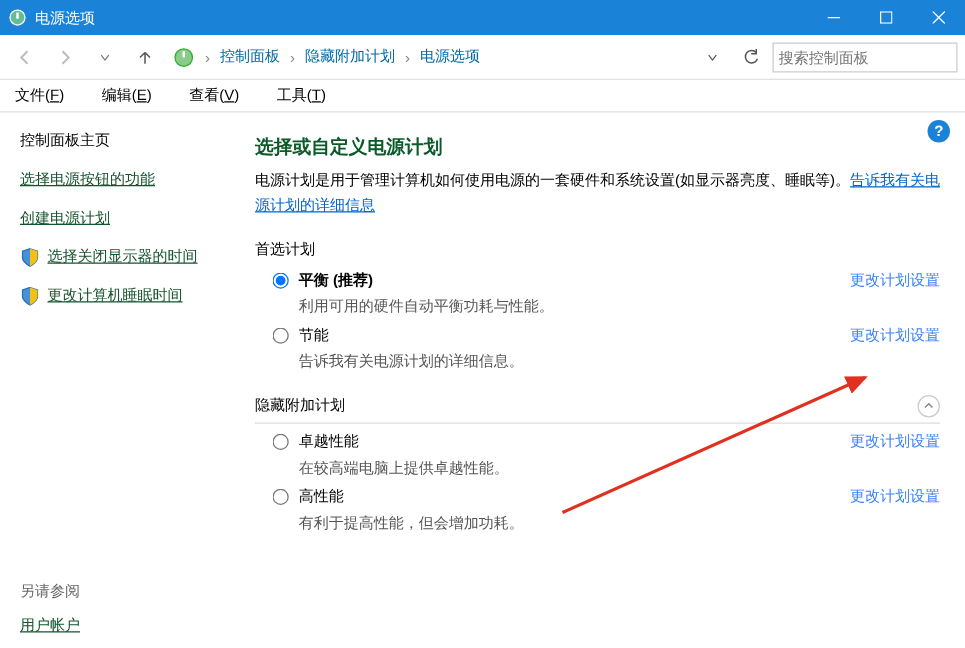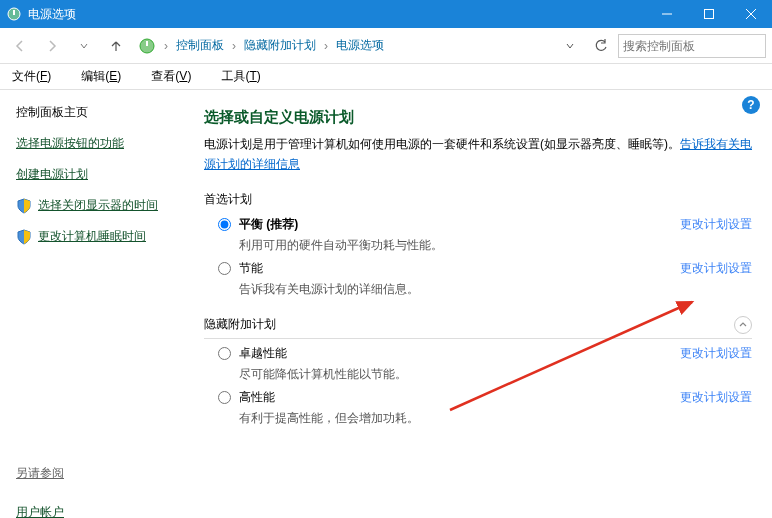--- a/index.html
+++ b/index.html
@@ -25,21 +25,21 @@
 .menubar { height: 26px; display: flex; align-items: center; padding: 0 6px; gap: 18px; border-bottom: 1px solid #e0e0e0; }
 .menubar .mitem { padding: 3px 6px; }
 .menubar .mitem .ul { text-decoration: underline; }
 
 .body { display: flex; height: calc(518px - 28px - 36px - 26px); position: relative; }
 .sidebar { width: 200px; padding: 14px 16px; }
 .sidebar .hpitem { color: #000; margin-bottom: 14px; }
 .sidebar .sitem { color: #14532d; margin-bottom: 14px; cursor: pointer; text-decoration: underline; }
 .sidebar .sitem-row { display: flex; align-items: center; gap: 6px; margin-bottom: 14px; }
 .sidebar .sitem-row .sicon { width: 16px; height: 16px; flex-shrink: 0; }
-.sidebar .seealso-h { color: #666; margin-top: 220px; margin-bottom: 22px; text-decoration: underline; }
+.sidebar .seealso-h { color: #666; margin-top: 220px; margin-bottom: 10px; }
 
 .content { flex: 1; padding: 18px 20px 18px 4px; position: relative; }
 .help-icon { position: absolute; top: 6px; right: 12px; width: 18px; height: 18px; border-radius: 50%; background: #1a83d8; color: #fff; display: flex; align-items: center; justify-content: center; font-size: 12px; font-weight: bold; cursor: pointer; }
 .heading { color: #0a5a2a; font-size: 15px; font-weight: bold; margin-bottom: 7px; }
 .desc { line-height: 1.7; margin-bottom: 16px; }
 .desc a { color: #0066cc; text-decoration: underline; cursor: pointer; }
 .section-h { margin-bottom: 8px; }
 .plan { display: flex; align-items: flex-start; margin: 6px 0 2px 14px; }
 .plan .radio { margin-top: 2px; margin-right: 8px; }
 .plan .plan-body { flex: 1; }
@@ -199,21 +199,21 @@
             <path d="M2 6 L5 3 L8 6" fill="none" stroke="#888" stroke-width="1.2"></path>
           </svg>
         </span>
     </div>
 
     <div class="plan-group" id="hidden-plans">
         <div class="plan">
           <input type="radio" class="radio" style="">
           <div class="plan-body">
             <div class="plan-name">卓越性能</div>
-            <div class="plan-desc">尽可能降低计算机性能以节能。</div>
+            <div class="plan-desc">在较高端电脑上提供卓越性能。</div>
           </div>
           <div class="change">更改计划设置</div>
         </div>
         <div class="plan">
           <input type="radio" class="radio" style="">
           <div class="plan-body">
             <div class="plan-name">高性能</div>
             <div class="plan-desc">有利于提高性能，但会增加功耗。</div>
           </div>
           <div class="change">更改计划设置</div>

